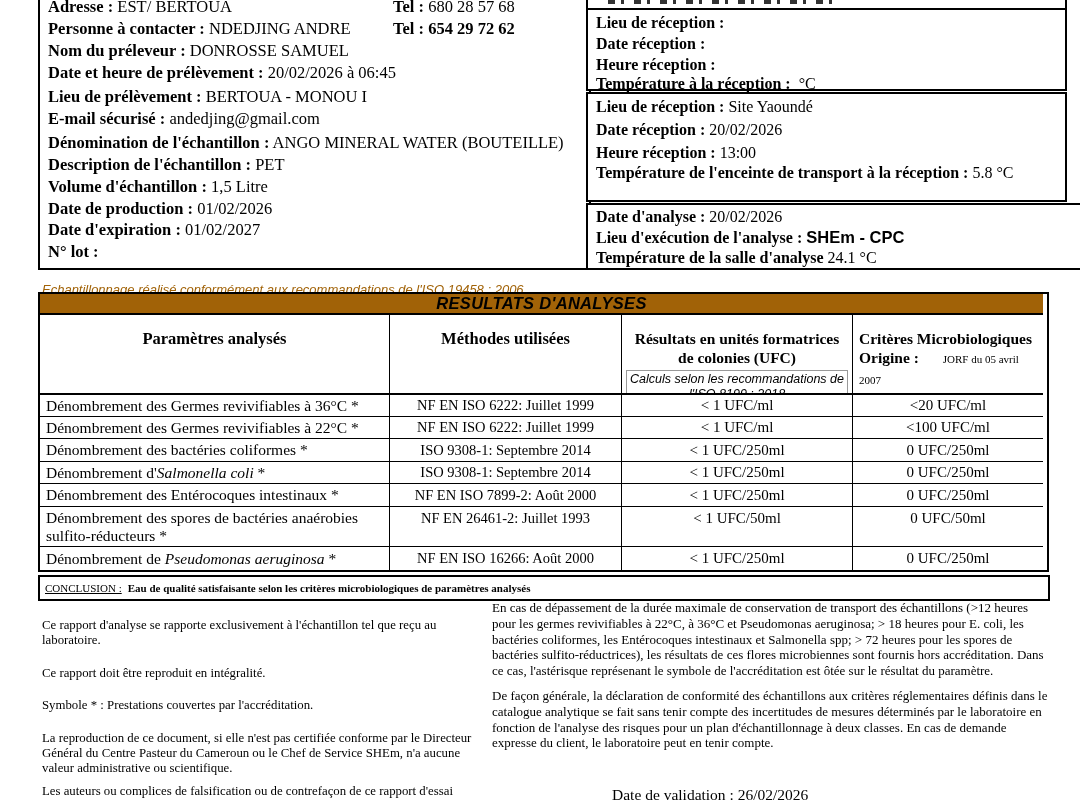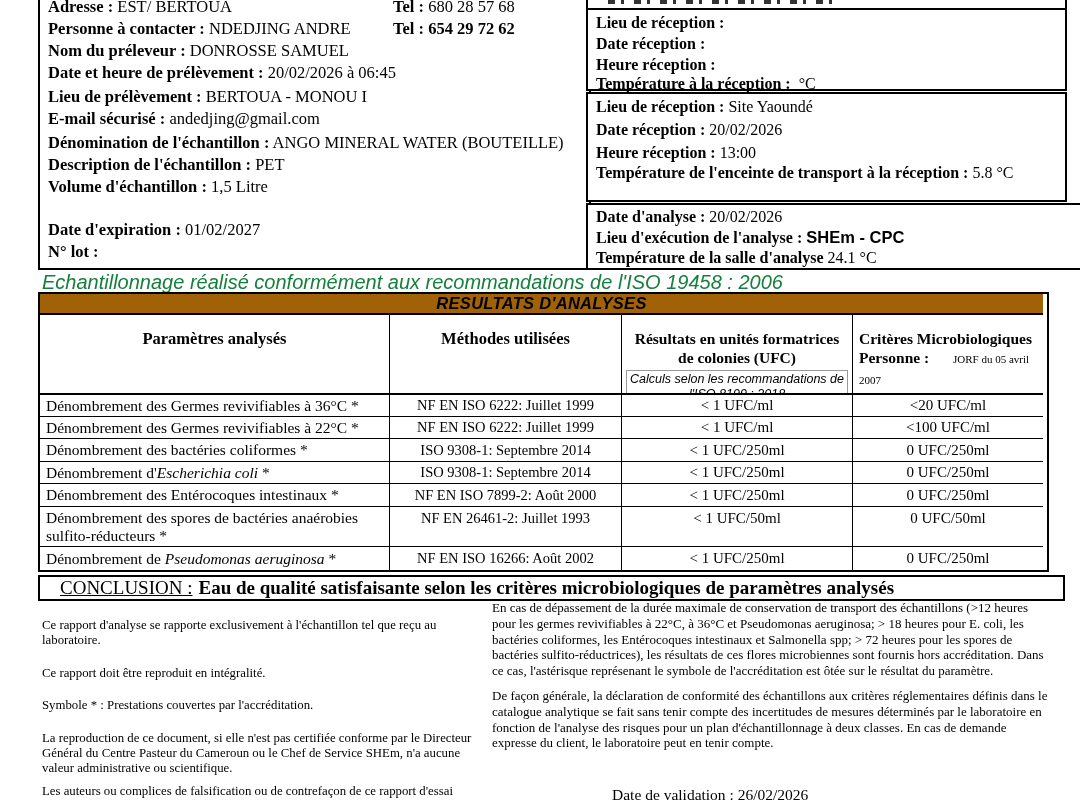--- a/index.html
+++ b/index.html
@@ -21,22 +21,22 @@
     position:absolute;height:4px;
     background:repeating-linear-gradient(90deg,#000 0 7px,transparent 7px 13px,#000 13px 16px,transparent 16px 26px);
     opacity:.8;
   }
   
   .rbox{left:586px;width:477px;border:2px solid #000;background:#fff;}
   .rline{position:absolute;left:8px;right:4px;white-space:nowrap;font-size:16px;line-height:20px;}
   .sans-bold{font-family:"Liberation Sans","DejaVu Sans",sans-serif;font-weight:bold;font-size:16.5px;}
   
   #iso-note{
-    left:42px;top:271px;font-family:"Liberation Sans","DejaVu Sans",sans-serif;
-    font-style:italic;font-size:20px;color:#15803d;
+    left:42px;top:282px;font-family:"Liberation Sans","DejaVu Sans",sans-serif;
+    font-style:italic;font-size:13px;color:#a16207;
   }
   
   #results-table{
     left:38px;top:292px;width:1007px;border:2px solid #000;
     display:grid;grid-template-columns:350px 232px 231px 190px;
     grid-template-rows:21px 80px 22px 22px 23px 22px 23px 40px 23px;
   }
   #results-band{
     grid-column:1 / span 4;background:#a16207;border-bottom:2px solid #000;
     display:flex;align-items:center;justify-content:center;
@@ -56,21 +56,21 @@
   }
   .h4-line1{font-size:15.5px;line-height:19px;}
   .h4-line2{font-size:15.5px;line-height:19px;}
   .h4-origin-val{font-weight:normal;font-size:11px;margin-left:20px;}
   .pcell{display:flex;align-items:center;padding-left:6px;font-size:15.5px;line-height:18px;}
   .ccell{display:flex;align-items:center;justify-content:center;text-align:center;font-size:14.5px;}
   .ccell.res{font-size:15px;}
   
   #conclusion-box{
     left:38px;top:575px;width:1003px;height:22px;border:2px solid #000;
-    display:flex;align-items:center;padding-left:20px;font-size:19px;white-space:nowrap;
+    display:flex;align-items:center;padding-left:5px;font-size:11px;white-space:nowrap;
   }
   #conclusion-label{text-decoration:underline;}
   #conclusion-text{font-weight:bold;margin-left:6px;}
   
   .footnote{font-size:12.8px;line-height:15.4px;}
   #footer-left{left:42px;top:601px;width:443px;}
   #footer-left p{margin:17px 0 2px 0;}
   #footer-left p.gap{margin-top:7px;}
   #footer-right{left:492px;top:600px;width:560px;font-size:13px;line-height:15.8px;}
   #footer-right p{margin:0;}
@@ -106,20 +106,23 @@
   </div>
   <div class="lline" style="top:139px">
     <span class="lbl">Dénomination de l'échantillon :</span> <span>ANGO MINERAL WATER (BOUTEILLE)</span>
   </div>
   <div class="lline" style="top:161px">
     <span class="lbl">Description de l'échantillon :</span> <span>PET</span>
   </div>
   <div class="lline" style="top:183px">
     <span class="lbl">Volume d'échantillon :</span> <span>1,5 Litre</span>
   </div>
+  <div class="lline" style="top:205px">
+    <span class="lbl">Date de production :</span> <span>01/02/2026</span>
+  </div>
   <div class="lline" style="top:226px">
     <span class="lbl">Date d'expiration :</span> <span>01/02/2027</span>
   </div>
   <div class="lline" style="top:248px">
     <span class="lbl">N° lot :</span> <span></span>
   </div>
 </div>
 
 <div class="abs rbox" style="top:-30px;height:36px;">
   <div class="cutstrip" style="left:20px;top:28px;width:230px;"></div>
@@ -151,21 +154,21 @@
   <div id="results-band">RESULTATS D'ANALYSES</div>
 
   <div class="cell hcell">Paramètres analysés</div>
   <div class="cell hcell">Méthodes utilisées</div>
   <div class="cell hcell">
     <div class="h3-main"><span>Résultats en unités formatrices</span><br><span>de colonies (UFC)</span></div>
     <div class="h3-calc"><span>Calculs selon les recommandations de</span><br><span>l'ISO 8199 : 2018</span></div>
   </div>
   <div class="cell hcell left-al last">
     <div class="h4-line1">Critères Microbiologiques</div>
-    <div class="h4-line2"><span>Personne :</span> <span class="h4-origin-val">JORF du 05 avril 2007</span></div>
+    <div class="h4-line2"><span>Origine :</span> <span class="h4-origin-val">JORF du 05 avril 2007</span></div>
   </div>
 
   <div class="cell pcell">
       <span><span>Dénombrement des Germes revivifiables à 36°C *</span><i></i><span></span></span>
     </div>
   <div class="cell ccell">NF EN ISO 6222: Juillet 1999</div>
   <div class="cell ccell res">&lt; 1 UFC/ml</div>
   <div class="cell ccell res last">&lt;20 UFC/ml</div>
 
   <div class="cell pcell">
@@ -176,21 +179,21 @@
   <div class="cell ccell res last">&lt;100 UFC/ml</div>
 
   <div class="cell pcell">
       <span><span>Dénombrement des bactéries coliformes *</span><i></i><span></span></span>
     </div>
   <div class="cell ccell">ISO 9308-1: Septembre 2014</div>
   <div class="cell ccell res">&lt; 1 UFC/250ml</div>
   <div class="cell ccell res last">0 UFC/250ml</div>
 
   <div class="cell pcell">
-      <span><span>Dénombrement d'</span><i>Escherichia coli</i><span> *</span></span>
+      <span><span>Dénombrement d'</span><i>Salmonella coli</i><span> *</span></span>
     </div>
   <div class="cell ccell">ISO 9308-1: Septembre 2014</div>
   <div class="cell ccell res">&lt; 1 UFC/250ml</div>
   <div class="cell ccell res last">0 UFC/250ml</div>
 
   <div class="cell pcell">
       <span><span>Dénombrement des Entérocoques intestinaux *</span><i></i><span></span></span>
     </div>
   <div class="cell ccell">NF EN ISO 7899-2: Août 2000</div>
   <div class="cell ccell res">&lt; 1 UFC/250ml</div>
@@ -199,21 +202,21 @@
   <div class="cell pcell">
       <span style="white-space:normal;"><span>Dénombrement des spores de bactéries anaérobies sulfito-réducteurs *</span><i></i><span></span></span>
     </div>
   <div class="cell ccell" style="align-items:flex-start;padding-top:3px;">NF EN 26461-2: Juillet 1993</div>
   <div class="cell ccell res" style="align-items:flex-start;padding-top:3px;">&lt; 1 UFC/50ml</div>
   <div class="cell ccell res last" style="align-items:flex-start;padding-top:3px;">0 UFC/50ml</div>
 
   <div class="cell pcell" style="border-bottom:none;">
       <span><span>Dénombrement de </span><i>Pseudomonas aeruginosa</i><span> *</span></span>
     </div>
-  <div class="cell ccell" style="border-bottom:none;">NF EN ISO 16266: Août 2002</div>
+  <div class="cell ccell" style="border-bottom:none;">NF EN ISO 16266: Août 2000</div>
   <div class="cell ccell res" style="border-bottom:none;">&lt; 1 UFC/250ml</div>
   <div class="cell ccell res last" style="border-bottom:none;">0 UFC/250ml</div>
 </div>
 
 <div id="conclusion-box" class="abs">
   <span id="conclusion-label">CONCLUSION :</span>
   <span id="conclusion-text">Eau de qualité satisfaisante selon les critères microbiologiques de paramètres analysés</span>
 </div>
 
 <div id="footer-left" class="abs footnote">

